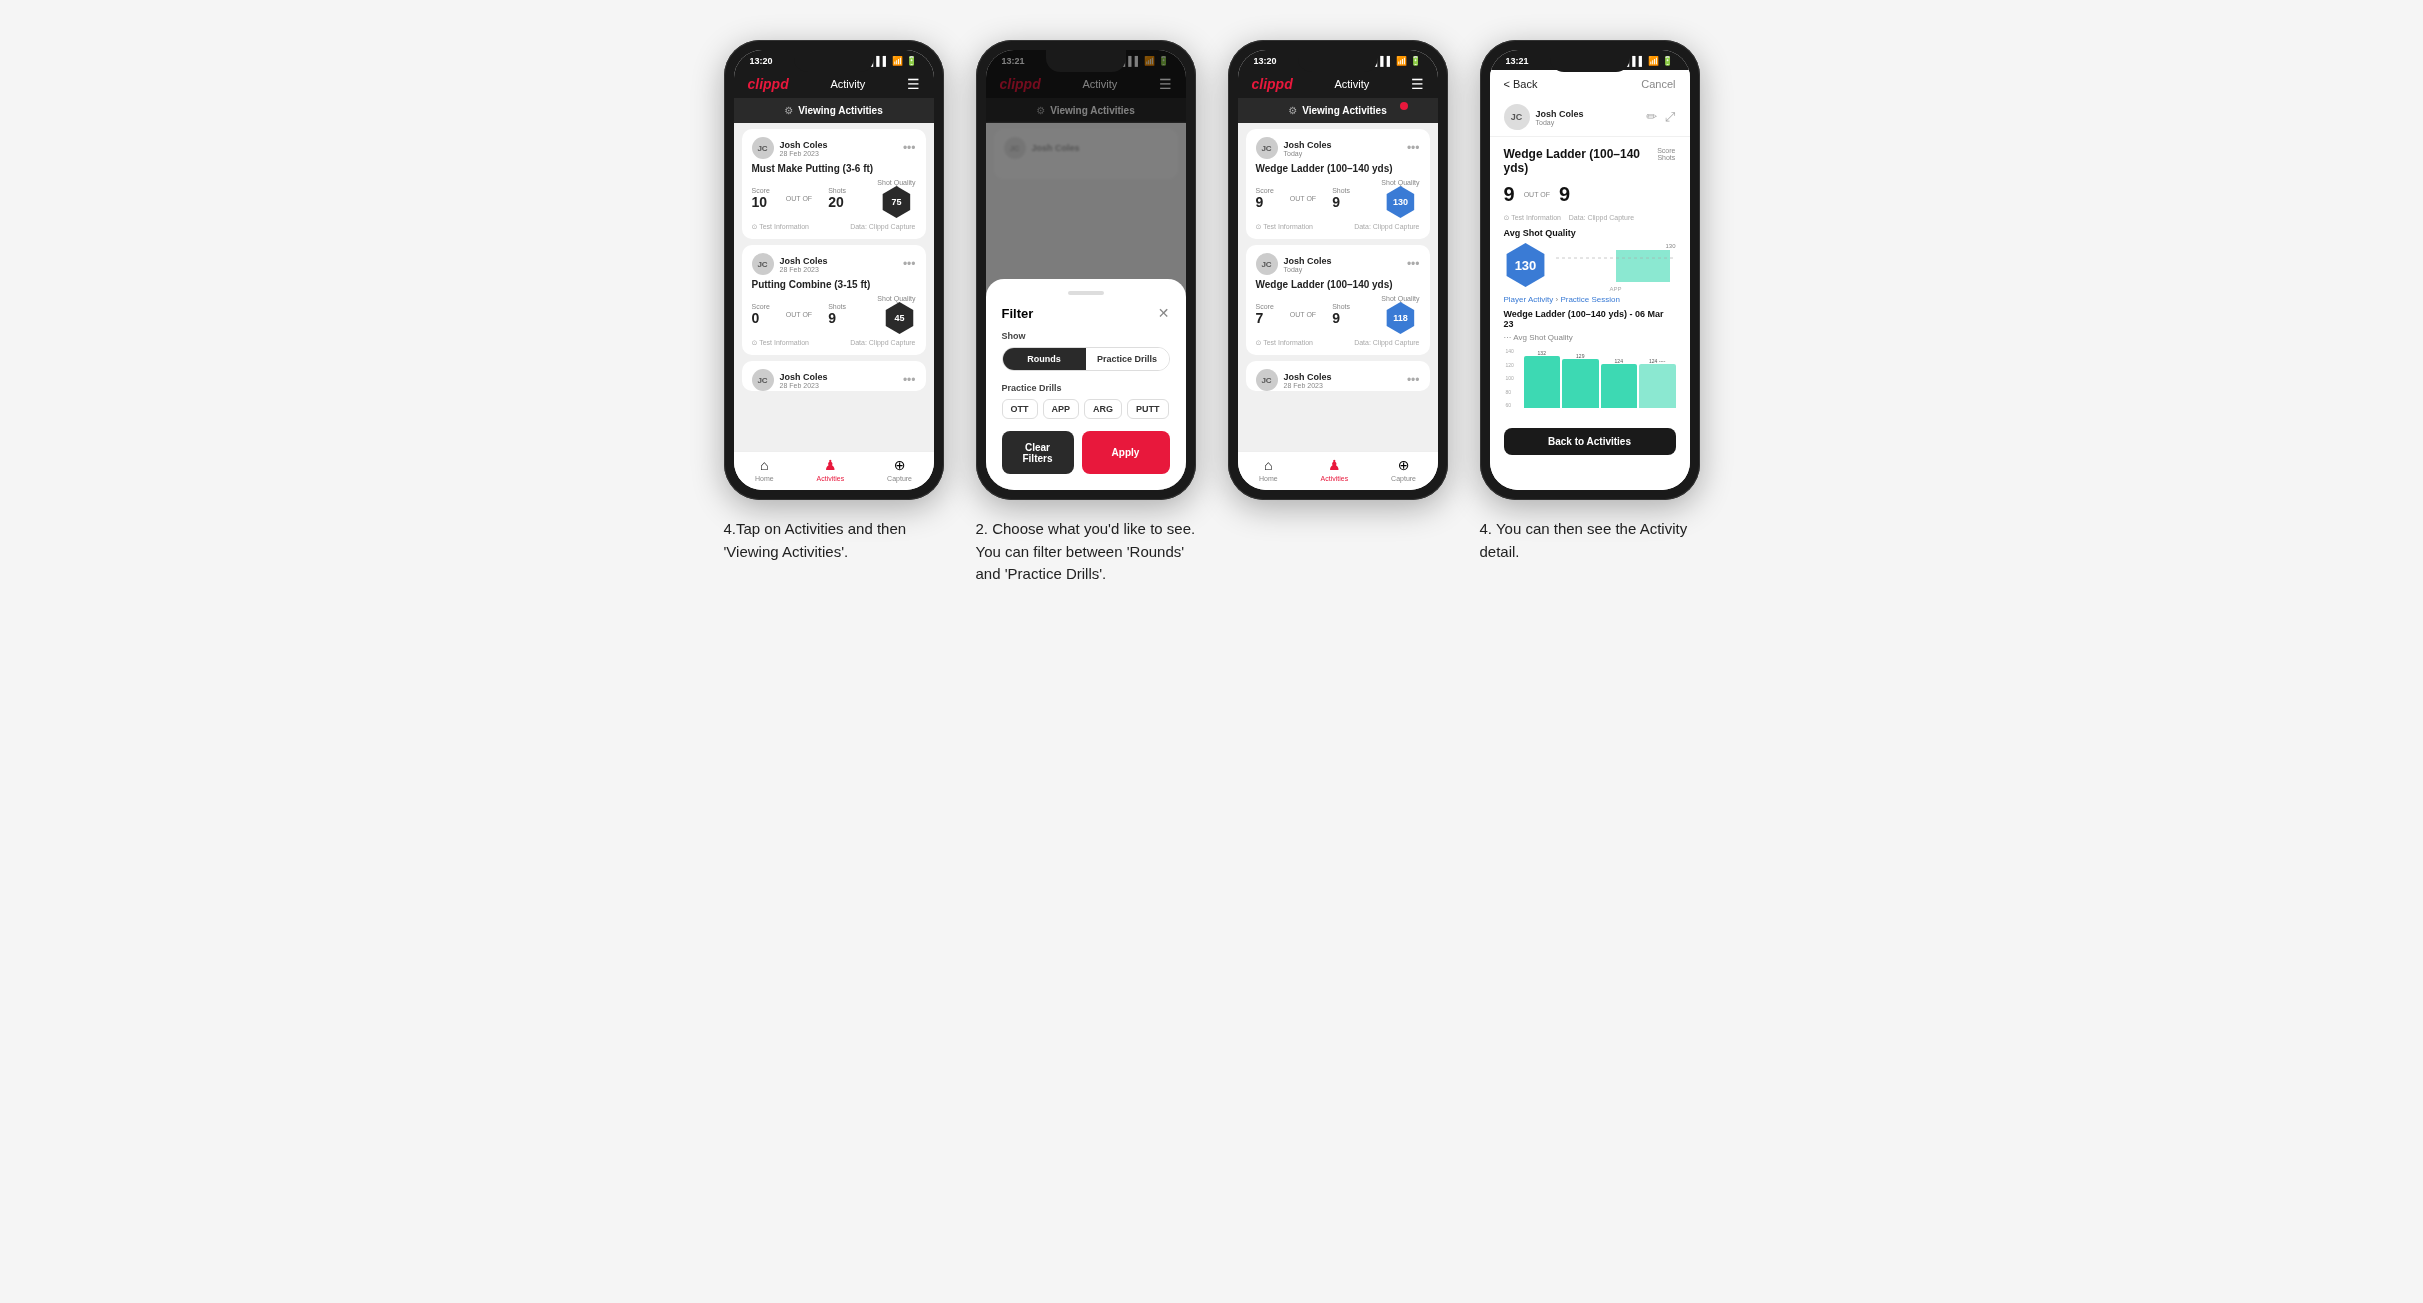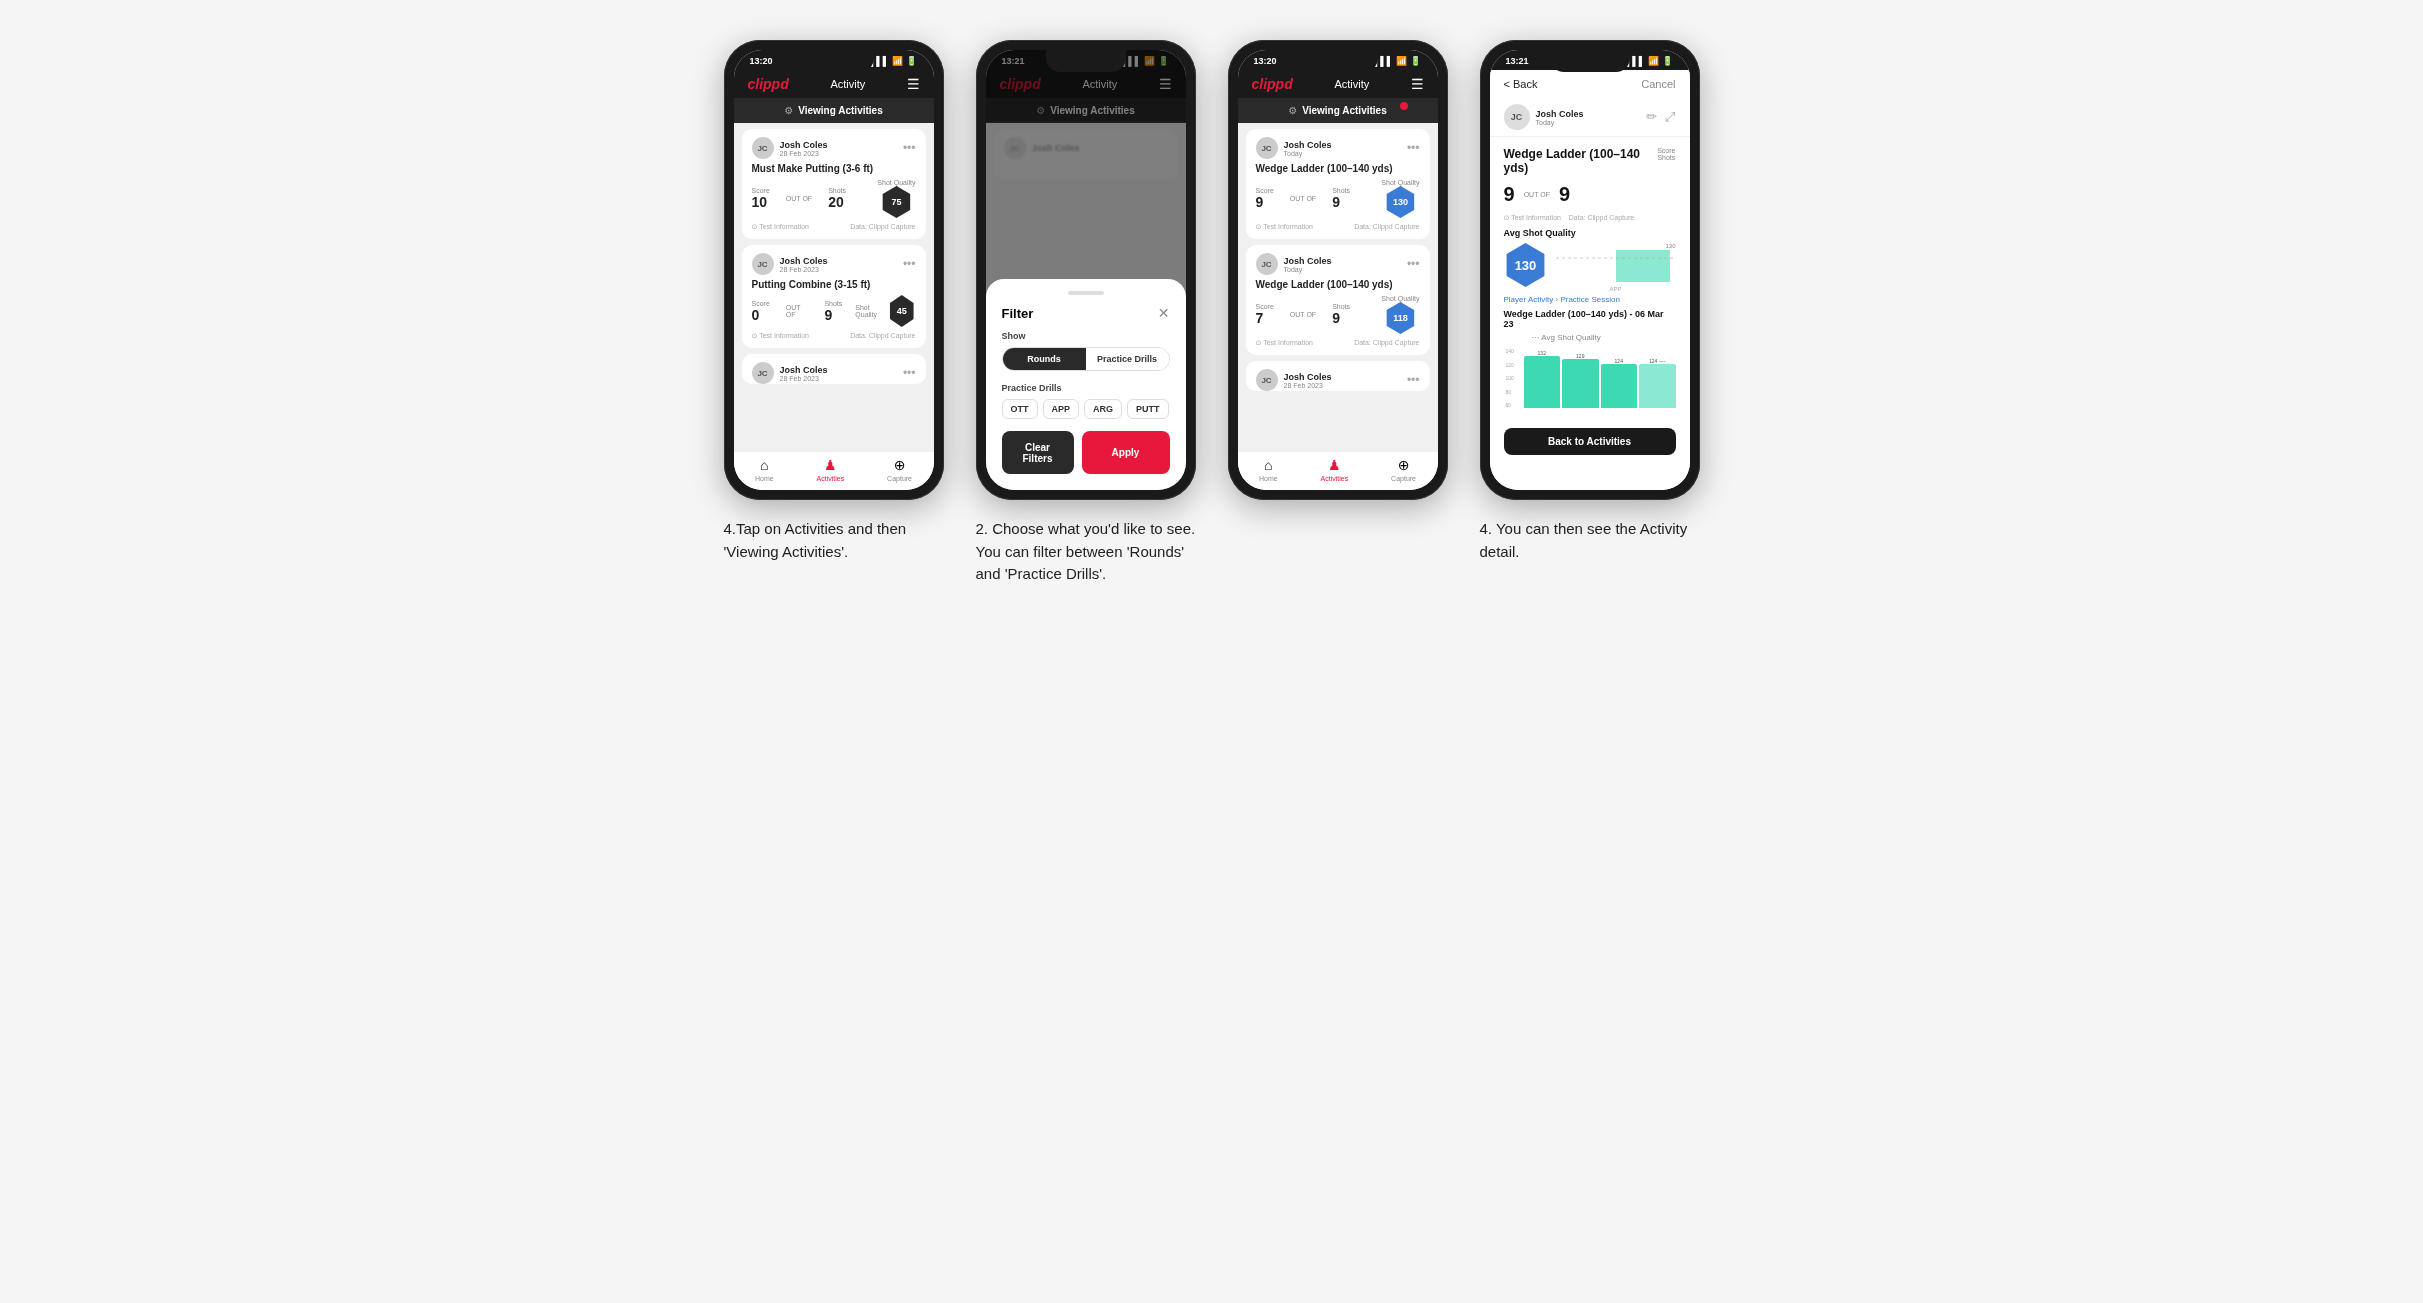--- a/index.html
+++ b/index.html
@@ -248,21 +248,21 @@
       width: 44px; height: 44px;
       clip-path: polygon(50% 0%, 93% 25%, 93% 75%, 50% 100%, 7% 75%, 7% 25%);
       background: #3a7bd5;
       display: flex; align-items: center; justify-content: center;
       font-size: 13px; font-weight: 800; color: #fff;
     }
     .mini-chart { flex: 1; height: 44px; position: relative; }
     .activity-link { font-size: 8px; color: #888; margin-bottom: 5px; }
     .activity-link span { color: #3a7bd5; }
     .drill-history-title { font-size: 9px; font-weight: 700; color: #111; margin-bottom: 4px; }
-    .drill-history-subtitle { font-size: 8px; color: #888; margin-bottom: 6px; margin-left: 28px; }
+    .drill-history-subtitle { font-size: 8px; color: #888; margin-bottom: 6px; }
     .back-btn {
       background: #1a1a1a; color: #fff;
       padding: 8px 16px; border-radius: 8px;
       font-size: 10px; font-weight: 700;
       text-align: center; margin: 6px 14px;
     }
 
     
     .caption {
       margin-top: 18px;
@@ -349,21 +349,21 @@
             <div class="card-stats">
               <div class="stat-group">
                 <span class="stat-label">Score</span>
                 <span class="stat-value">0</span>
               </div>
               <span class="stat-outof">OUT OF</span>
               <div class="stat-group">
                 <span class="stat-label">Shots</span>
                 <span class="stat-shots">9</span>
               </div>
-              <div style="margin-left:auto; display:flex; flex-direction:row; align-items:center;">
+              <div style="margin-left:auto; display:flex; flex-direction:column; align-items:flex-end;">
                 <span class="stat-label">Shot Quality</span>
                 <div class="hexagon hex-dark">45</div>
               </div>
             </div>
             <div class="card-footer">
               <span class="card-footer-text">⊙ Test Information</span>
               <span class="card-footer-text">Data: Clippd Capture</span>
             </div>
           </div>
 

